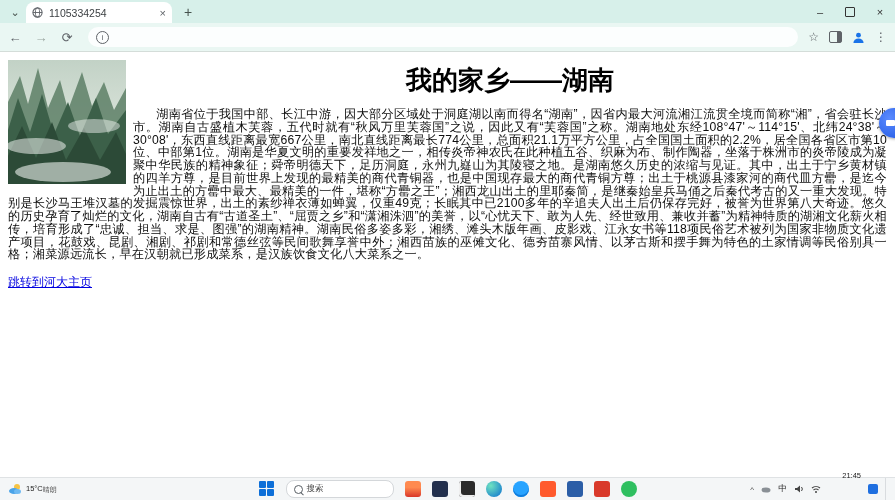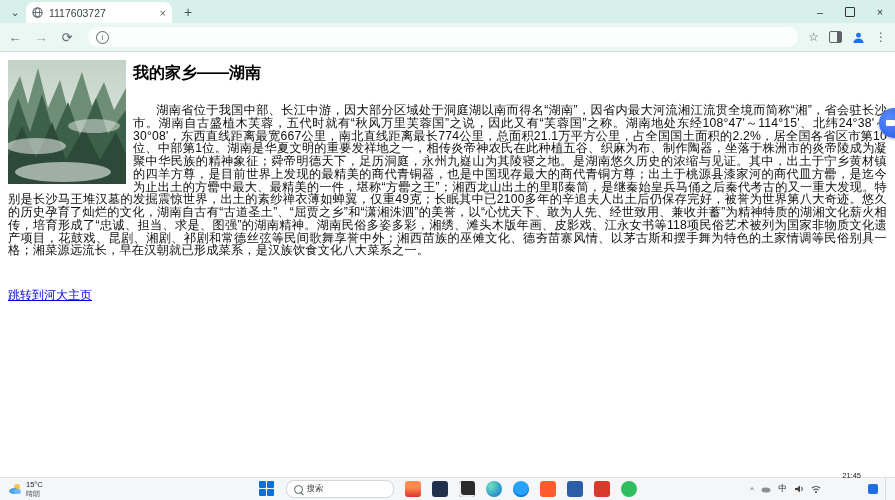--- a/index.html
+++ b/index.html
@@ -35,40 +35,40 @@
   .tb-right{display:flex;align-items:center;gap:10px;margin-right:8px;}
   .tb-icon{font-size:12px;color:#5f6368;}
   .sidebar-glyph{width:11px;height:10px;border:1px solid #5f6368;border-radius:2px;position:relative;}
   .sidebar-glyph::after{content:"";position:absolute;right:0;top:0;bottom:0;width:4px;background:#5f6368;}
   .avatar-glyph{width:13px;height:13px;}
 
   
   .page{position:absolute;top:52px;left:0;right:0;bottom:22px;background:#fff;
         padding:8px;overflow:hidden;}
   .photo{float:left;width:118px;height:124px;margin:0 7px 3px 0;}
-  .page h1{margin:3px 0 20px;font-size:16px;font-weight:bold;color:#000;text-align:left;}
+  .page h1{margin:3px 0 10px;font-size:26px;font-weight:bold;color:#000;text-align:center;}
   .page p{margin:0;font-size:12.2px;line-height:1.045;color:#0d0d0d;text-align:justify;
           text-indent:1.9em;letter-spacing:.2px;}
-  .page a{display:inline-block;margin-top:30px;font-size:12px;color:#0000e0;
+  .page a{display:inline-block;margin-top:13px;font-size:12px;color:#0000e0;
           text-decoration:underline;cursor:pointer;}
 
   
   .floatball{position:absolute;right:-14px;top:108px;width:30px;height:30px;border-radius:50%;
              background:radial-gradient(circle at 35% 35%,#5b8bff,#1d55e0);box-shadow:0 1px 3px rgba(0,0,0,.35);
              display:flex;align-items:center;justify-content:center;}
   .floatball .cam{width:9px;height:6px;background:#fff;border-radius:1px;position:relative;margin-right:8px;}
   .floatball .cam::after{content:"";position:absolute;left:9px;top:0;border:3px solid transparent;
              border-left-color:#fff;}
 
   
   .taskbar{position:absolute;left:0;right:0;bottom:0;height:22px;background:#f4f6f7;
            border-top:1px solid #dfe2e4;display:flex;align-items:center;}
   .widgets{display:flex;align-items:center;gap:4px;padding:0 8px;height:100%;}
   .w-icon{width:14px;height:14px;}
-  .w-text{display:flex;flex-direction:column;justify-content:flex-end;line-height:1;}
+  .w-text{display:flex;flex-direction:row;justify-content:flex-end;line-height:1;}
   .w-temp{font-size:7.5px;color:#222;}
   .w-cond{font-size:7px;color:#555;margin-top:1px;}
   .tb-center{position:absolute;left:50%;transform:translateX(-50%);display:flex;
              align-items:center;gap:11px;height:100%;}
   .startbtn{width:16px;height:16px;display:grid;grid-template-columns:7px 7px;
             grid-template-rows:7px 7px;gap:1px;}
   .startbtn span{background:#0d6fd8;border-radius:1px;}
   .searchbox{width:92px;height:16px;background:#fff;border:1px solid #d4d7da;border-radius:8px;
              display:flex;align-items:center;gap:4px;padding:0 7px;}
   .mag{width:7px;height:7px;border:1.3px solid #5a6066;border-radius:50%;position:relative;flex:0 0 auto;}
@@ -99,21 +99,21 @@
 <body>
 
 <div class="tabstrip">
   <div class="tab-search">⌄</div>
   <div class="tab">
     <svg class="favicon" width="11" height="11" viewBox="0 0 12 12">
       <circle cx="6" cy="6" r="5" fill="none" stroke="#5f6368" stroke-width="1.2"></circle>
       <ellipse cx="6" cy="6" rx="2.3" ry="5" fill="none" stroke="#5f6368" stroke-width="1"></ellipse>
       <line x1="1" y1="6" x2="11" y2="6" stroke="#5f6368" stroke-width="1"></line>
     </svg>
-    <span class="tab-title">1117603727</span>
+    <span class="tab-title">1105334254</span>
     <span class="tab-close">×</span>
   </div>
   <div class="newtab">+</div>
   <div class="wincontrols">
     <div class="winbtn">–</div>
     <div class="winbtn">
         <span class="maxglyph"></span>
       </div>
     <div class="winbtn">×</div>
   </div>

